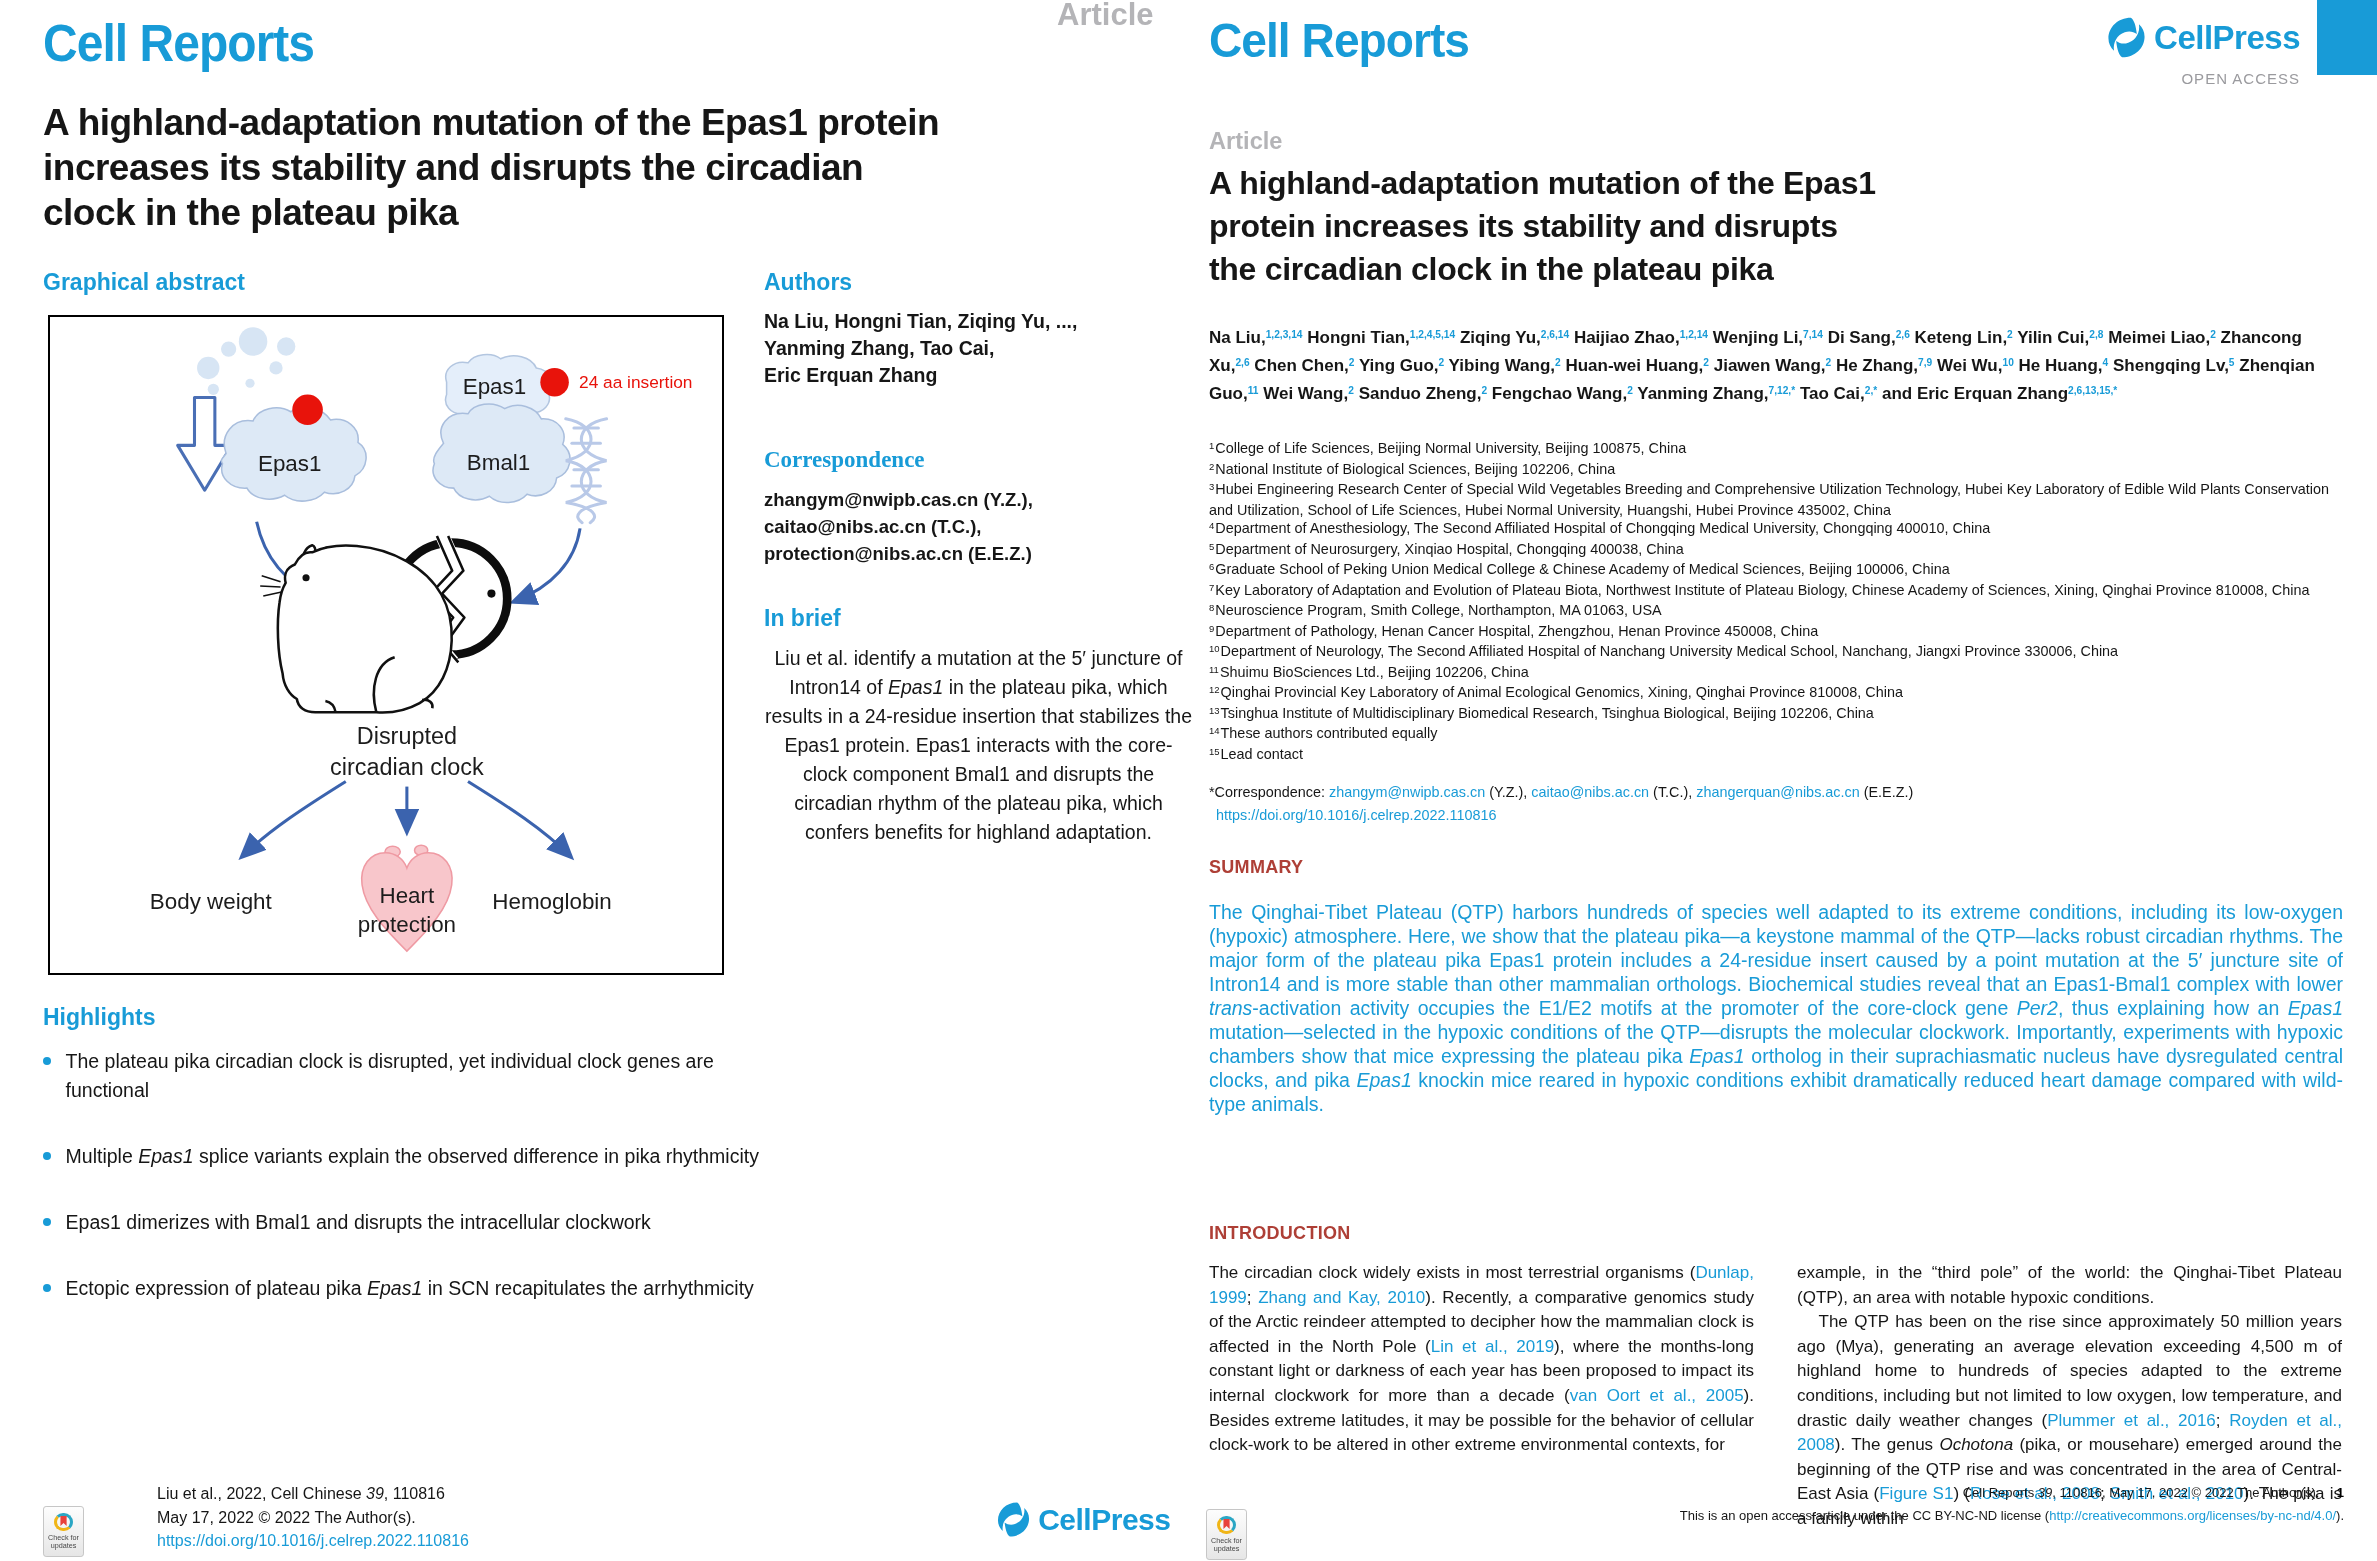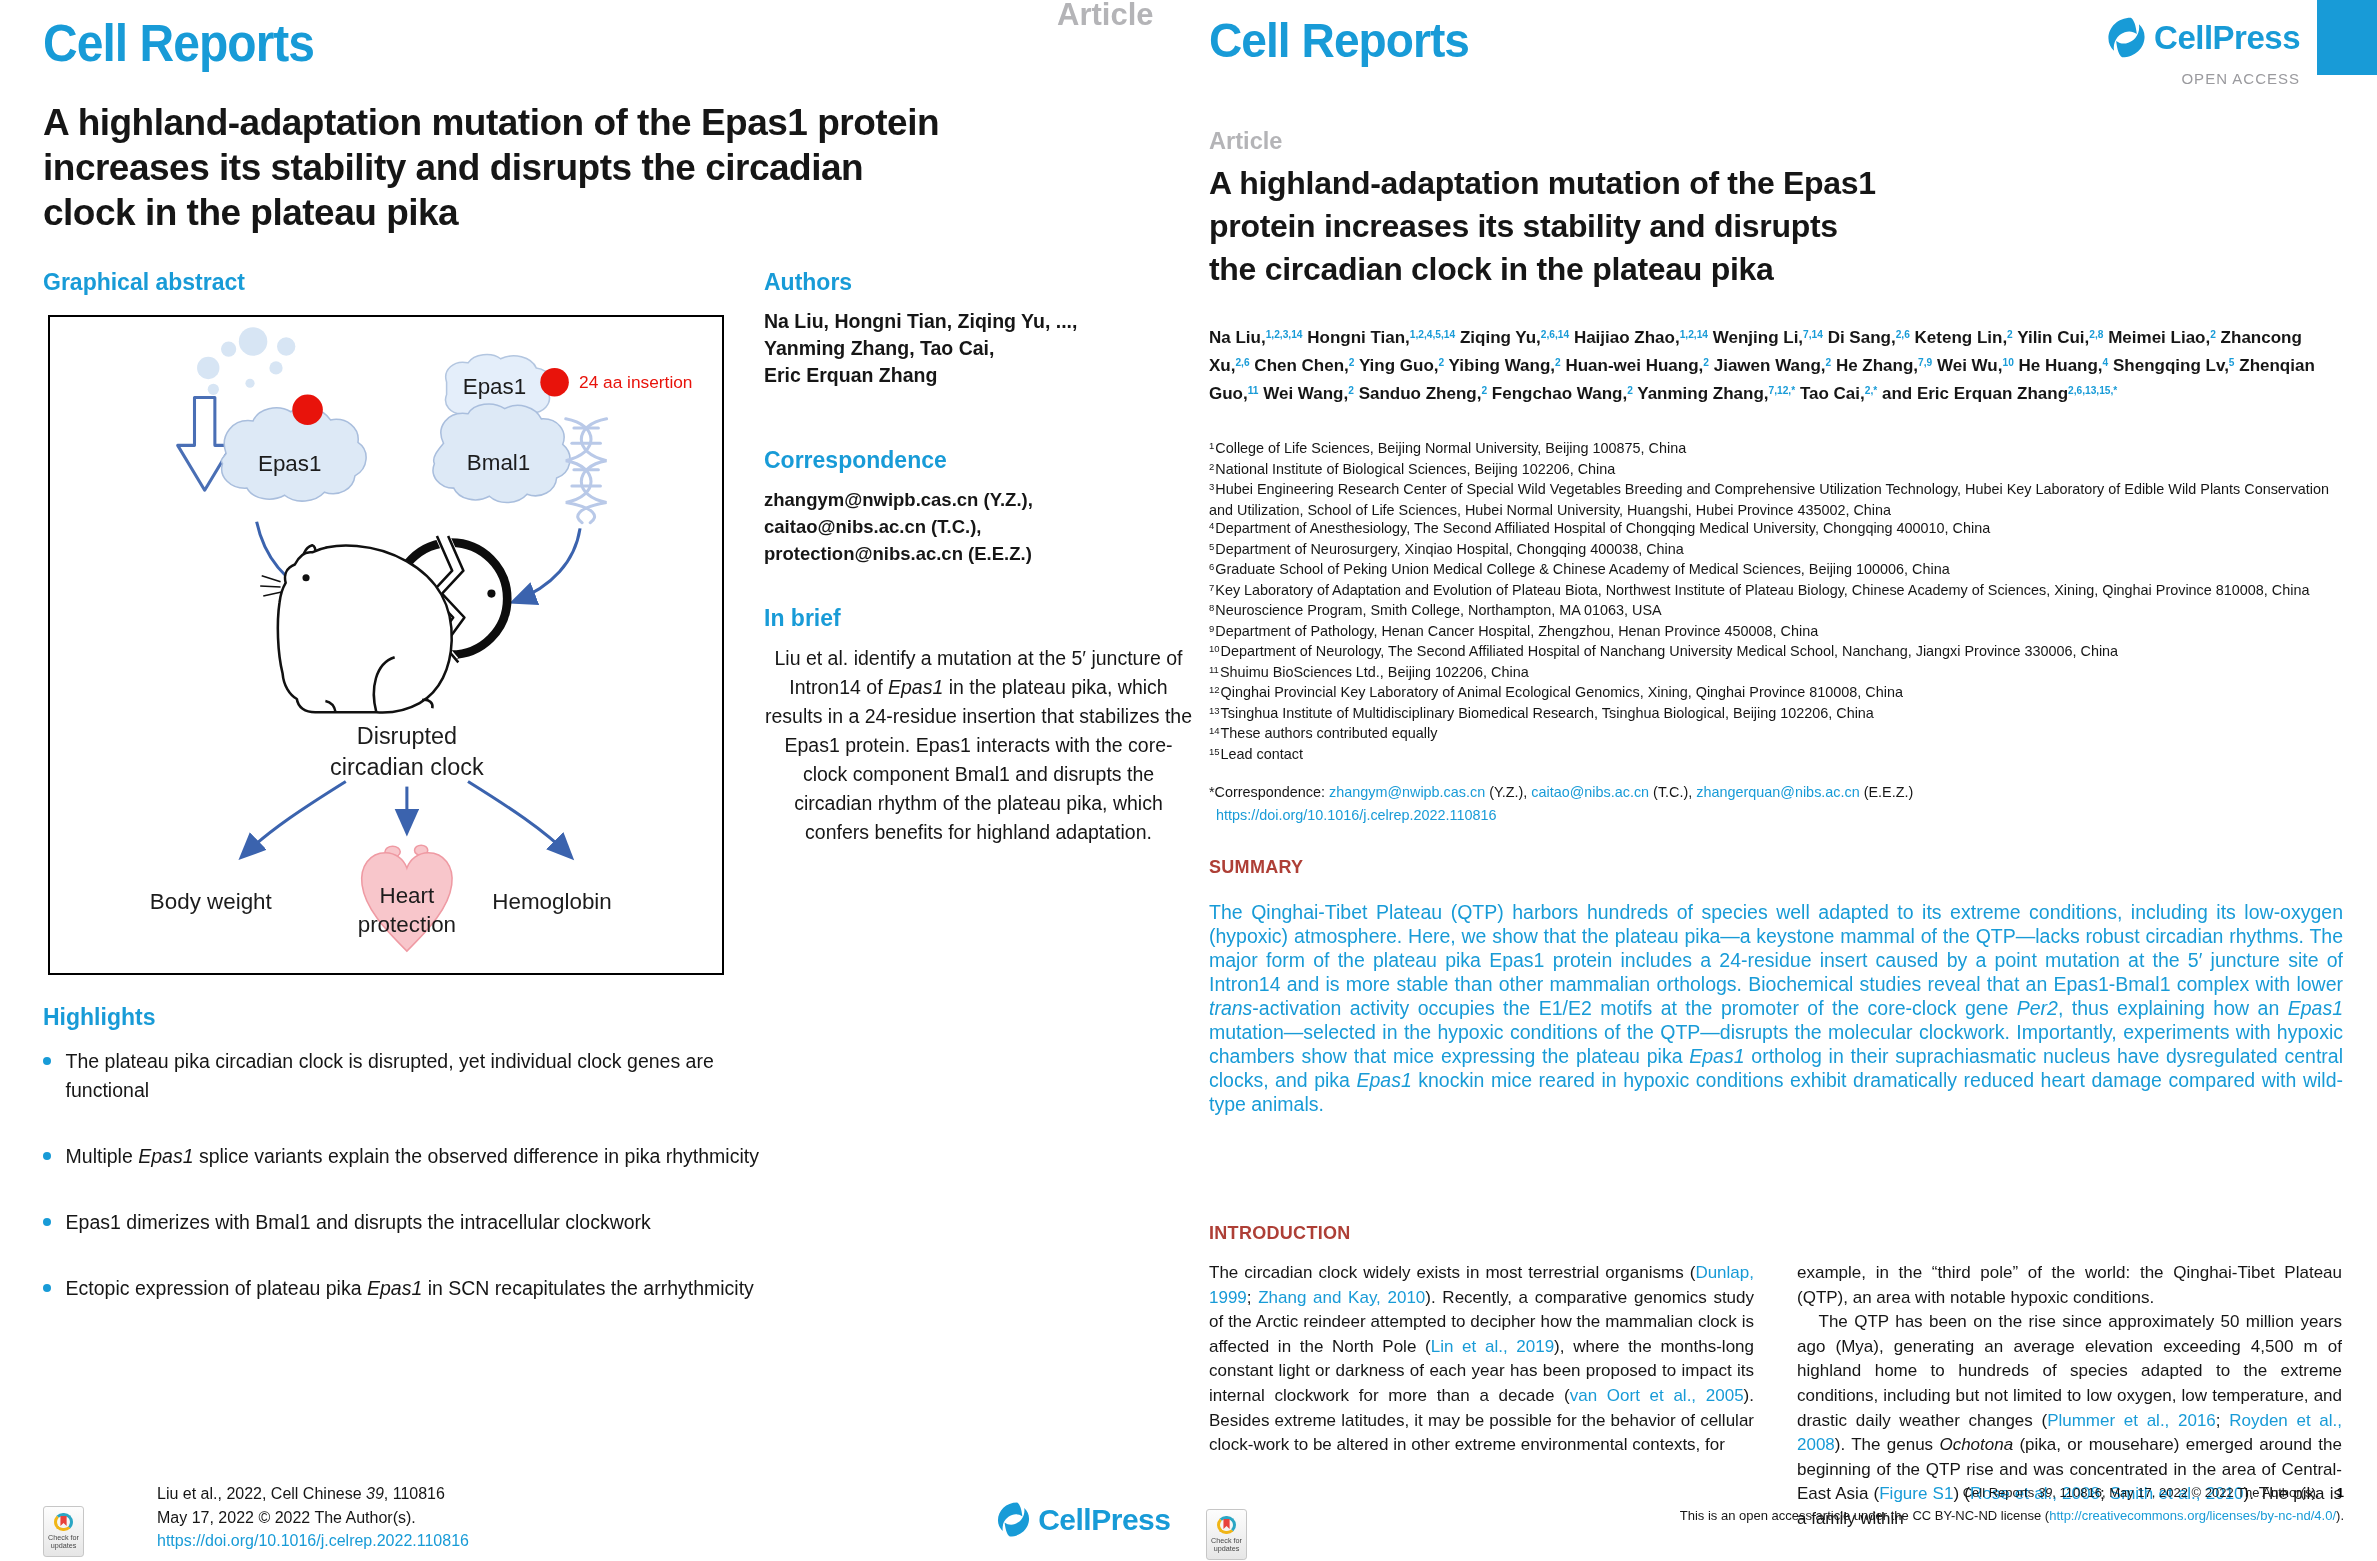--- a/index.html
+++ b/index.html
@@ -198,21 +198,21 @@
     </div>
   </div>
 
   <div class="abs blue-h" style="left:764px;top:269px;">Authors</div>
   <div class="abs l-authors" style="left:764px;top:308px;">
     <div>Na Liu, Hongni Tian, Ziqing Yu, ...,</div>
     <div>Yanming Zhang, Tao Cai,</div>
     <div>Eric Erquan Zhang</div>
   </div>
 
-  <div class="abs blue-h" style="left:764px;top:447px;">Correspondence</div>
+  <div class="abs blue-h" style="left:764px;top:447px;font-family:Liberation Serif, serif;">Correspondence</div>
   <div class="abs l-emails" style="left:764px;top:486px;">
     <div>zhangym@nwipb.cas.cn (Y.Z.),</div>
     <div>caitao@nibs.ac.cn (T.C.),</div>
     <div>protection@nibs.ac.cn (E.E.Z.)</div>
   </div>
 
   <div class="abs blue-h" style="left:764px;top:605px;">In brief</div>
   <div class="abs l-brief" style="left:764px;top:644px;"><span>Liu et al. identify a mutation at the 5′ juncture of Intron14 of </span><span class="seg-i">Epas1</span><span> in the plateau pika, which results in a 24-residue insertion that stabilizes the Epas1 protein. Epas1 interacts with the core-clock component Bmal1 and disrupts the circadian rhythm of the plateau pika, which confers benefits for highland adaptation.</span></div>
 
   <div class="abs badge" style="left:43px;top:1506px;">

